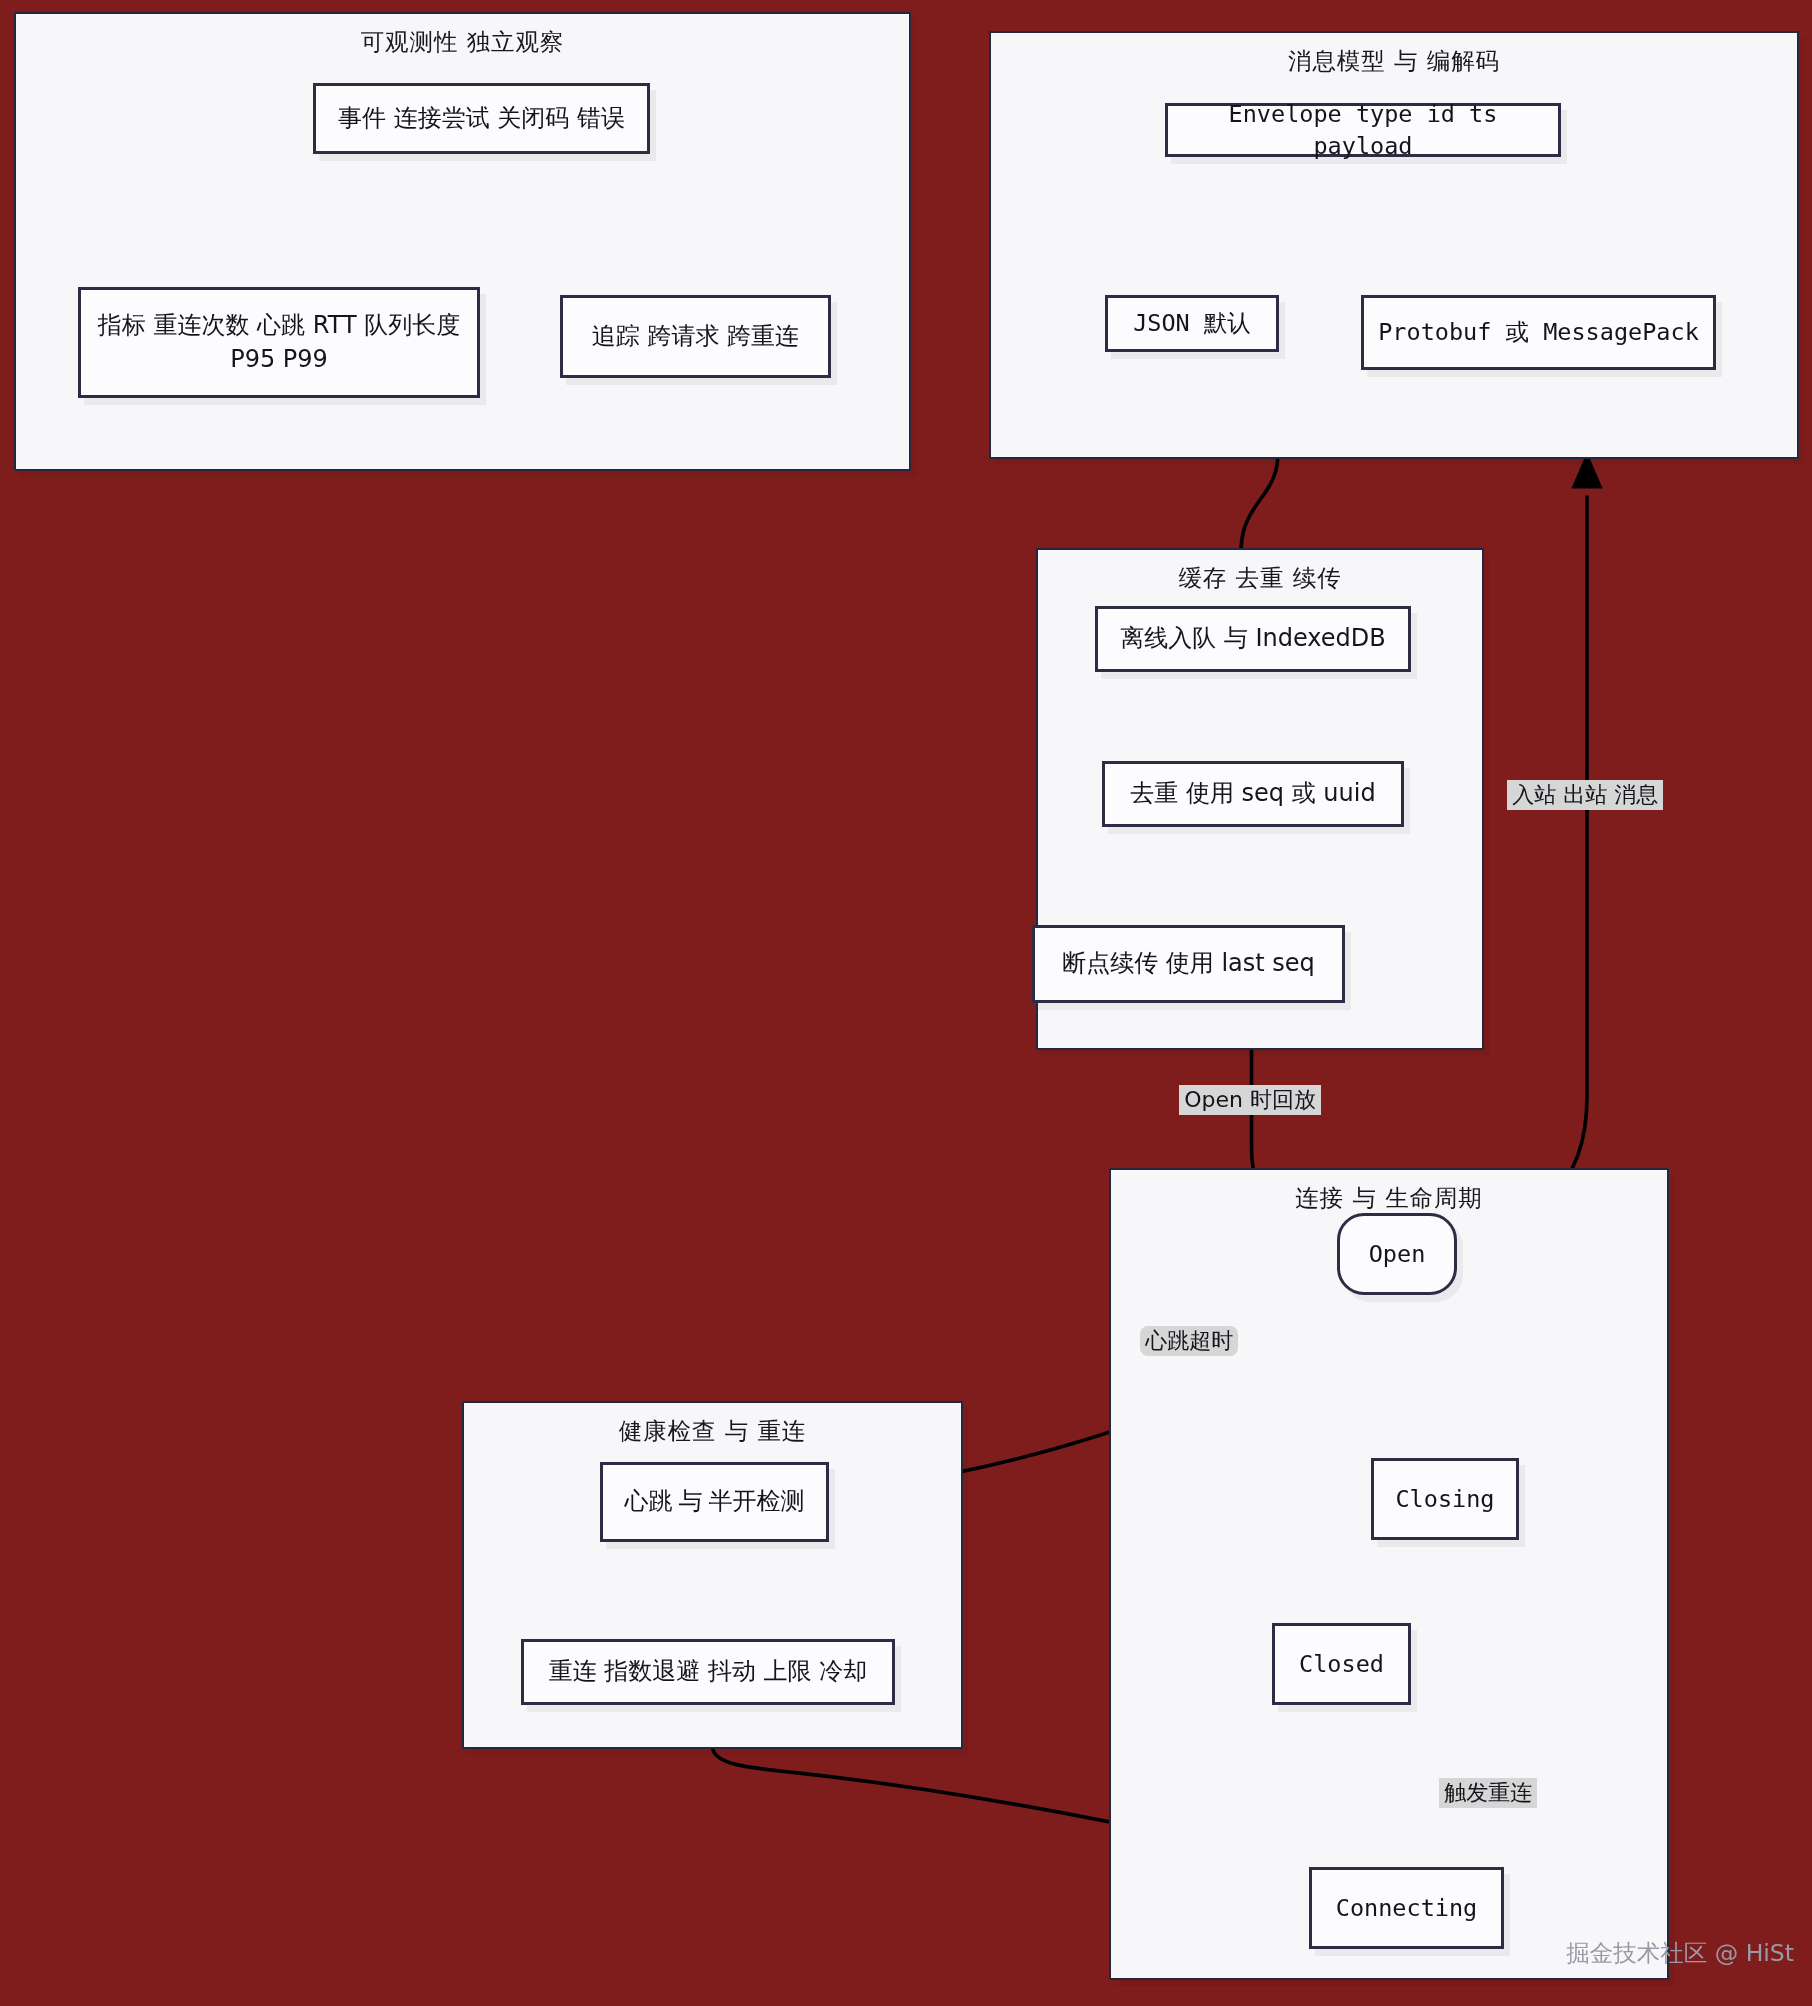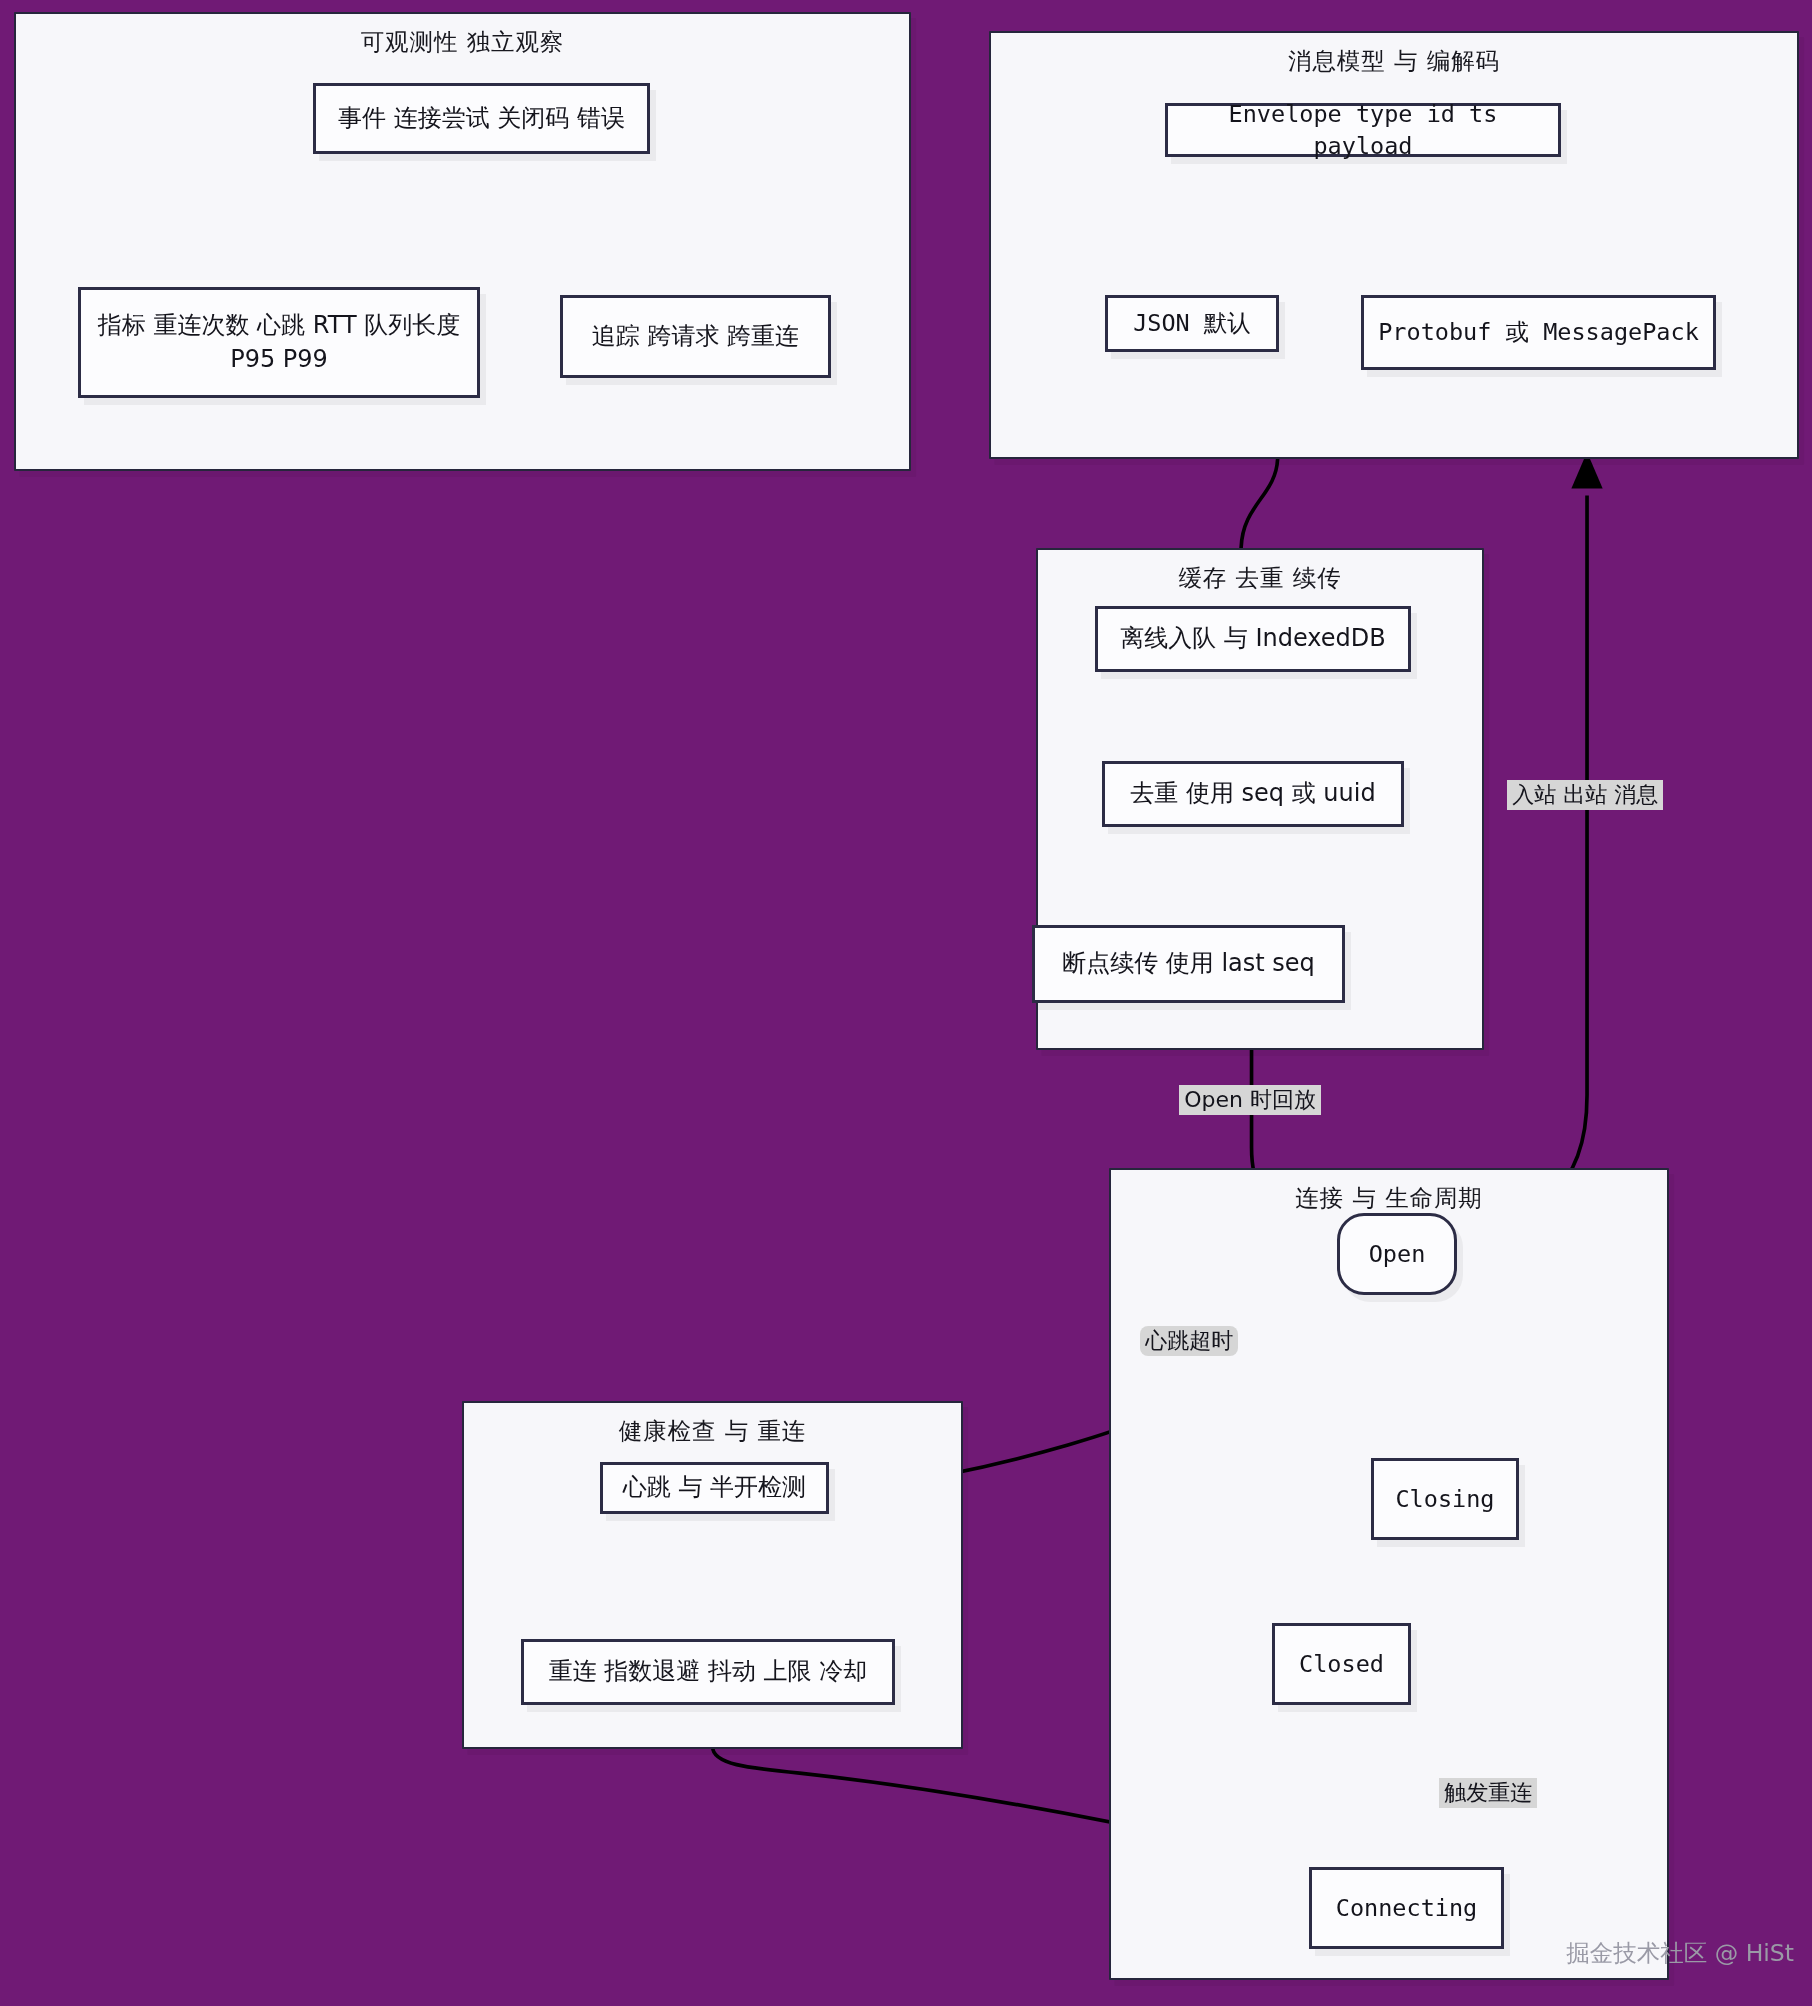--- a/index.html
+++ b/index.html
@@ -4,21 +4,21 @@
 <style>
   html,body{margin:0;padding:0;background:#ffffff;}
   body{
     font-family:"DejaVu Sans","Liberation Sans",sans-serif;
     -webkit-font-smoothing:antialiased;
   }
   #stage{
     position:relative;
     width:1813px;
     height:2007px;
-    background:#701a75;
+    background:#7f1d1d;
     overflow:hidden;
   }
   
   .cluster{
     position:absolute;
     background:#f7f7fa;
     border:2.6px solid #26263c;
     border-radius:0.9px;
     box-shadow:5.2px 6px 0 0 rgba(0,0,0,0.045);
     box-sizing:border-box;
@@ -155,21 +155,21 @@
   <div class="cluster" style="left:1036px;top:548px;width:448px;height:502px;">
     <div class="cluster-title">缓存 去重 续传</div>
   </div>
   <div class="node" style="left:1095px;top:606px;width:316px;height:66px;">离线入队 与 IndexedDB</div>
   <div class="node" style="left:1102px;top:761px;width:302px;height:66px;">去重 使用 seq 或 uuid</div>
   <div class="node" style="left:1032px;top:925px;width:313px;height:78px;">断点续传 使用 last seq</div>
 
   <div class="cluster" style="left:462px;top:1401px;width:501px;height:348px;">
     <div class="cluster-title">健康检查 与 重连</div>
   </div>
-  <div class="node" style="left:600px;top:1462px;width:229px;height:52px;">心跳 与 半开检测</div>
+  <div class="node" style="left:600px;top:1462px;width:229px;height:80px;font-family:Liberation Serif, serif;">心跳 与 半开检测</div>
   <div class="node" style="left:521px;top:1639px;width:374px;height:66px;">重连 指数退避 抖动 上限 冷却</div>
 
   <div class="cluster" style="left:1109px;top:1168px;width:560px;height:812px;">
     <div class="cluster-title">连接 与 生命周期</div>
   </div>
   <div class="node mono" style="left:1337px;top:1213px;width:120px;height:82px;border-radius:27px;">Open</div>
   <div class="node mono" style="left:1371px;top:1458px;width:148px;height:82px;">Closing</div>
   <div class="node mono" style="left:1272px;top:1623px;width:139px;height:82px;">Closed</div>
   <div class="node mono" style="left:1309px;top:1867px;width:195px;height:82px;">Connecting</div>
 

